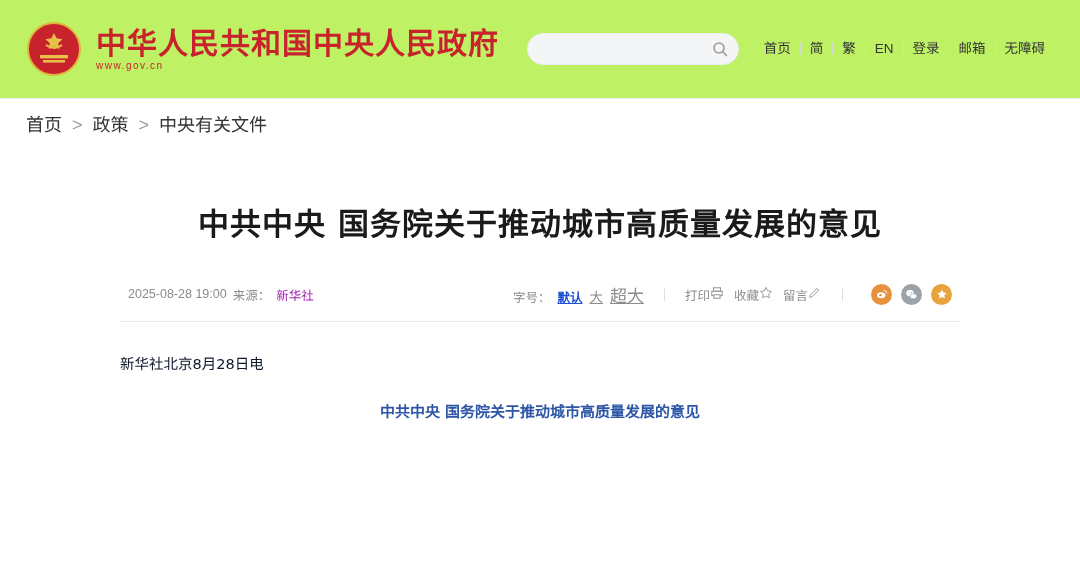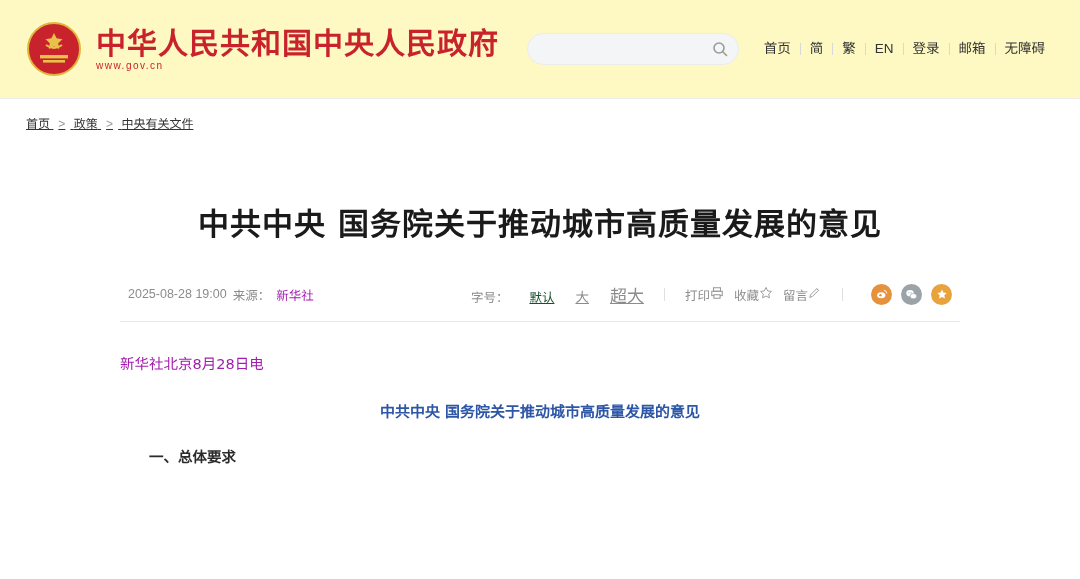--- a/index.html
+++ b/index.html
@@ -7,21 +7,21 @@
     margin: 0; padding: 0;
     width: 1080px; height: 579px;
     background: #ffffff;
     font-family: "Liberation Sans", "DejaVu Sans", sans-serif;
     overflow: hidden;
   }
 
   
   .header {
     height: 98px;
-    background: #fef9c3;
+    background: #bef264;
     display: flex;
     align-items: center;
     padding: 0 26px;
     position: relative;
   }
   .emblem {
     width: 56px; height: 56px;
     margin-right: 14px;
     flex: 0 0 auto;
     position: relative;
@@ -85,23 +85,22 @@
   
   .crumb-wrap {
     border-top: 1px solid #ededed;
     height: 48px;
     display: flex;
     align-items: center;
     padding: 0 26px;
     background: #fff;
   }
   .crumb {
-    font-size: 12px;
+    font-size: 18px;
     color: #333;
-    text-decoration: underline;
   }
   .crumb a { color: #333; text-decoration: none; }
   .crumb .gt { color: #999; margin: 0 5px; }
 
   
   .article {
     width: 840px;
     margin: 0 auto;
     padding-top: 32px;
   }
@@ -127,22 +126,22 @@
   }
   .meta-left { display: flex; align-items: center; gap: 6px; }
   .meta-source-name { color: #a21caf; }
   .meta-center {
     margin-left: auto;
     display: flex;
     align-items: center;
     gap: 10px;
     color: #8c8c8c;
   }
-  .fontsize-group { display: flex; align-items: baseline; gap: 21px; }
-  .fs-default { color: #14532d; font-weight: normal; font-size: 12.5px; }
+  .fontsize-group { display: flex; align-items: baseline; gap: 7px; }
+  .fs-default { color: #1d4ed8; font-weight: bold; font-size: 12.5px; }
   .fs-big { font-size: 13.5px; color: #8c8c8c; }
   .fs-huge { font-size: 17px; color: #8c8c8c; }
   .vline { width: 1px; height: 13px; background: #e0e0e0; display: inline-block; margin: 0 10px; }
   .tool { display: inline-flex; align-items: center; }
   .meta-right {
     margin-left: 18px;
     display: flex;
     align-items: center;
     gap: 9px;
   }
@@ -156,21 +155,21 @@
   .c-star { background: #e8a33d; }
 
   
   .body-text {
     margin-top: 28px;
     font-size: 14.5px;
     line-height: 2.0;
     color: #2b2b2b;
     font-family: "DejaVu Sans", "Liberation Sans", sans-serif;
   }
-  .lead { color: #a21caf; }
+  .lead { color: #0f172a; }
   .inner-title {
     text-align: center;
     color: #2d56a6;
     font-weight: bold;
     font-size: 15px;
     margin-top: 18px;
   }
   .inner-date {
     text-align: center;
     color: #2d56a6;
@@ -325,16 +324,15 @@
       </span>
     </div>
   </div>
 
   <div class="body-text">
     <div class="lead">新华社北京8月28日电</div>
 
     <div class="inner-title">中共中央 国务院关于推动城市高质量发展的意见</div>
 
 
-    <p class="sec-head">一、总体要求</p>
 
   </div>
 </div>
 
 </body></html>

